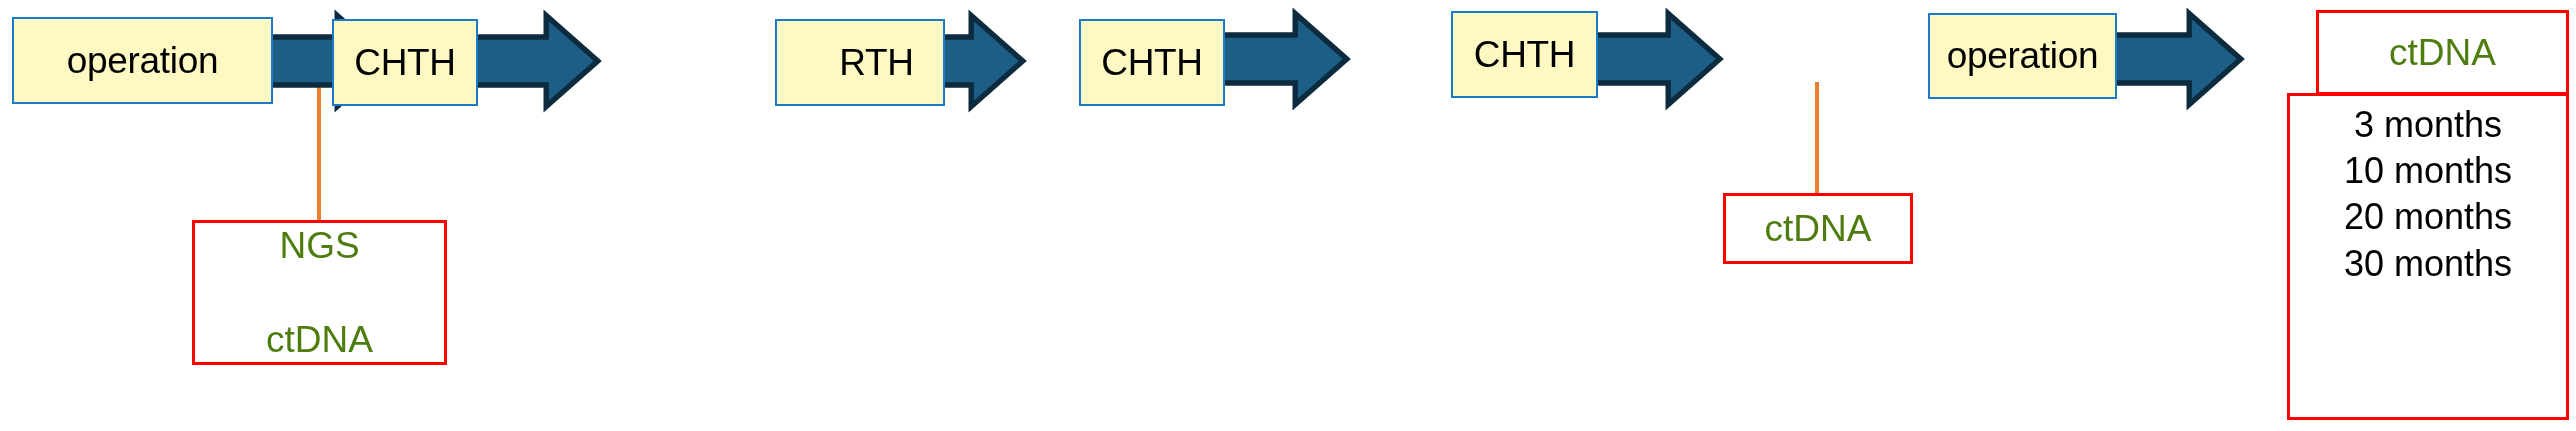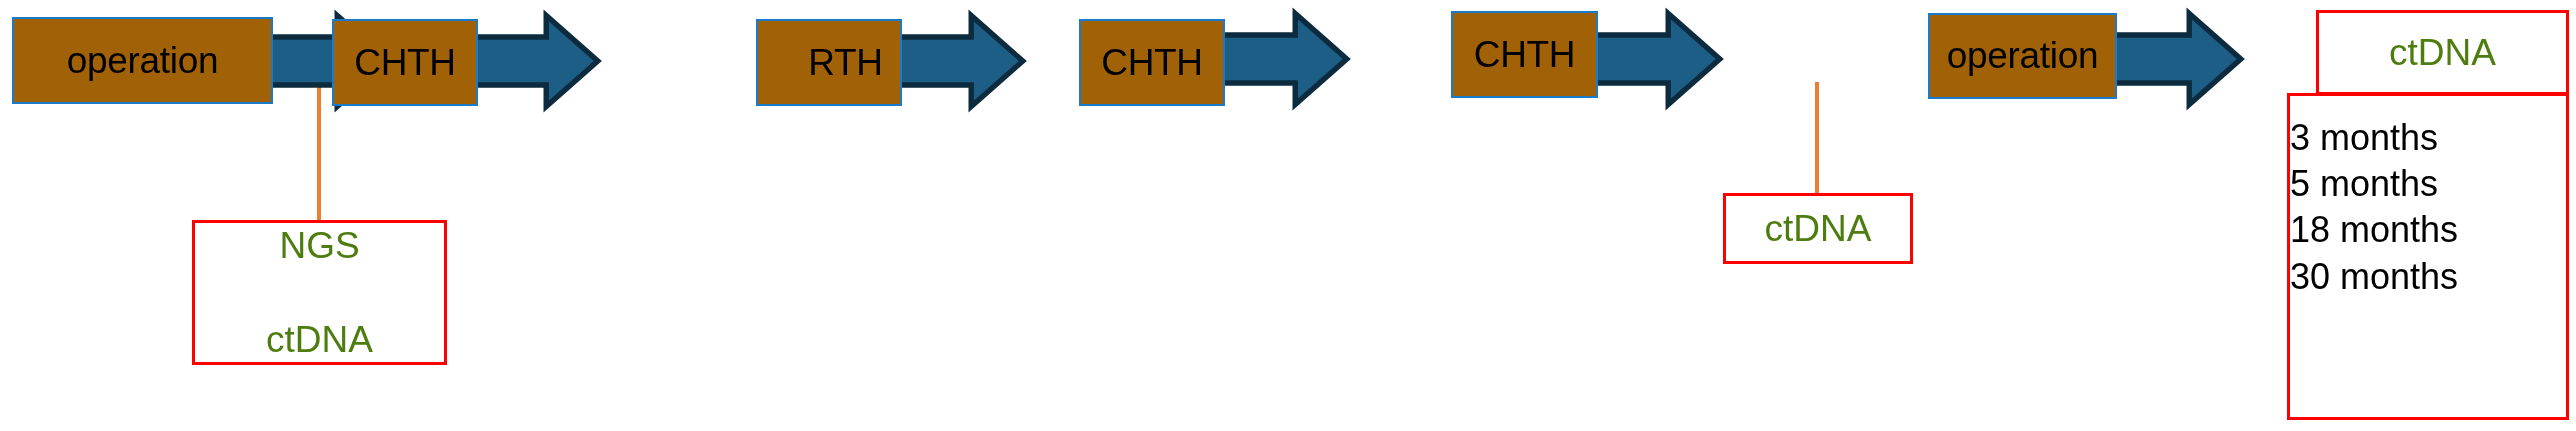--- a/index.html
+++ b/index.html
@@ -15,21 +15,21 @@
     width: 2576px;
     height: 432px;
     background: #ffffff;
     overflow: hidden;
   }
 
   
   .node {
     position: absolute;
     box-sizing: border-box;
-    background: #a16207;
+    background: #fef9c3;
     border: 2.4px solid #1B7AC9;
     display: flex;
     align-items: center;
     justify-content: center;
     color: #000000;
     font-size: 37px;
     line-height: 1;
     letter-spacing: -0.3px;
     z-index: 6;
   }
@@ -53,23 +53,23 @@
   .marker .line + .line { margin-top: 21.6px; }
 
   
   .followup {
     position: absolute;
     box-sizing: border-box;
     background: #ffffff;
     border: 3px solid #FF0000;
     display: flex;
     flex-direction: column;
-    align-items: flex-start;
+    align-items: center;
     justify-content: flex-start;
-    padding-top: 24px;
+    padding-top: 11px;
     color: #000000;
     font-size: 36px;
     line-height: 1;
     z-index: 5;
   }
   .followup .tp {
     display: block;
     margin: 0 0 10.2px 0;
     white-space: nowrap;
   }
@@ -134,40 +134,40 @@
   <div class="connector" style="left:1815px; top:82px; height:114px;"></div>
 
   <div class="node" style="left:12px; top:17px; width:261px; height:87px;">
     <span>operation</span>
   </div>
 
   <div class="node" style="left:332px; top:19px; width:146px; height:87px;">
     <span>CHTH</span>
   </div>
 
-  <div class="node" style="left:756px; top:19px; width:146px; height:87px;padding-left:33px;">
+  <div class="node" style="left:775px; top:19px; width:170px; height:87px;padding-left:33px;">
     <span>RTH</span>
   </div>
 
   <div class="node" style="left:1079px; top:19px; width:146px; height:87px;">
     <span>CHTH</span>
   </div>
 
   <div class="node" style="left:1451px; top:10.8px; width:147px; height:87px;">
     <span>CHTH</span>
   </div>
 
   <div class="node" style="left:1928px; top:12.6px; width:189px; height:86px;">
     <span>operation</span>
   </div>
 
   <div class="followup" style="left:2287px; top:93px; width:282px; height:327px;">
     <span class="tp">3 months</span>
-    <span class="tp">5 months</span>
-    <span class="tp">18 months</span>
+    <span class="tp">10 months</span>
+    <span class="tp">20 months</span>
     <span class="tp">30 months</span>
   </div>
 
   <div class="marker" style="left:2316px; top:10.2px; width:253px; height:85px;">
     <span class="line">ctDNA</span>
   </div>
 
   <div class="marker" style="left:192px; top:220px; width:255px; height:145px;gap:36px;">
     <span class="line">NGS</span>
     <span class="line">ctDNA</span>

